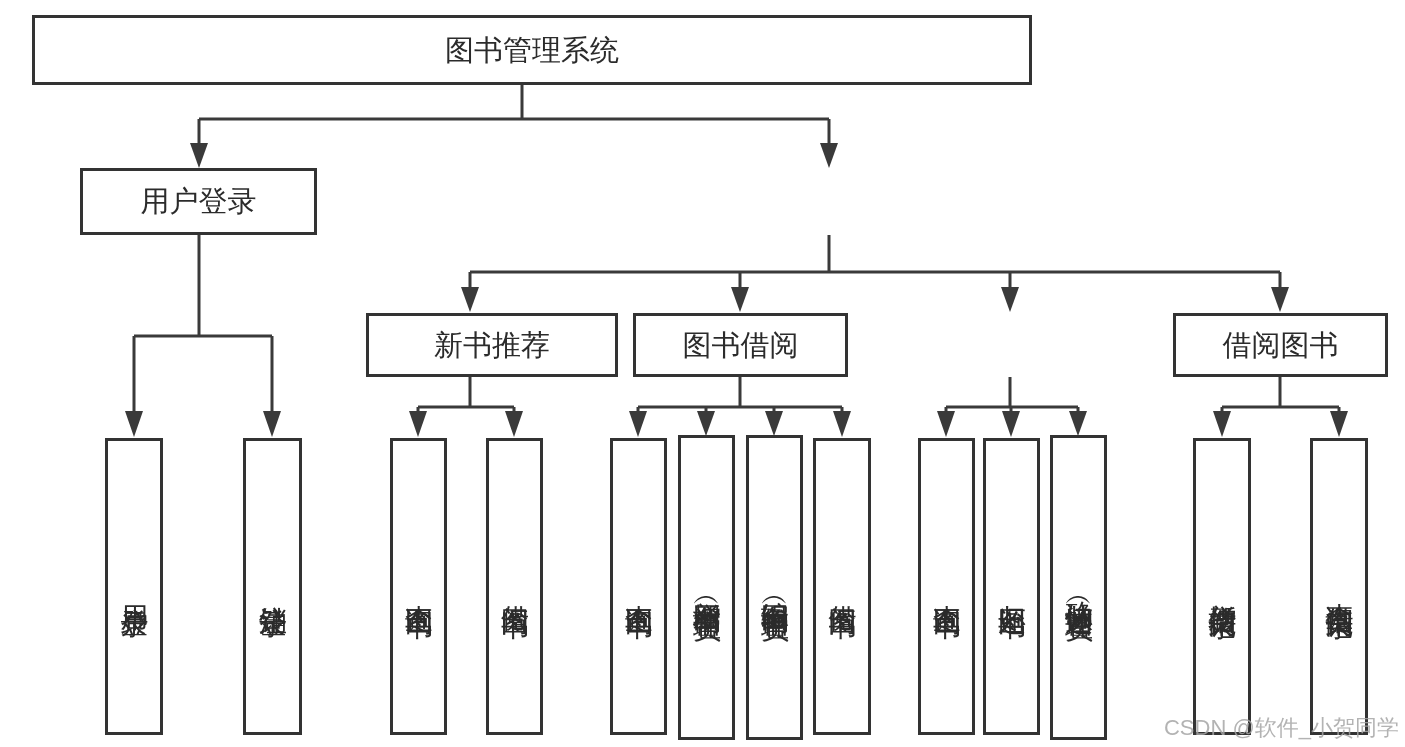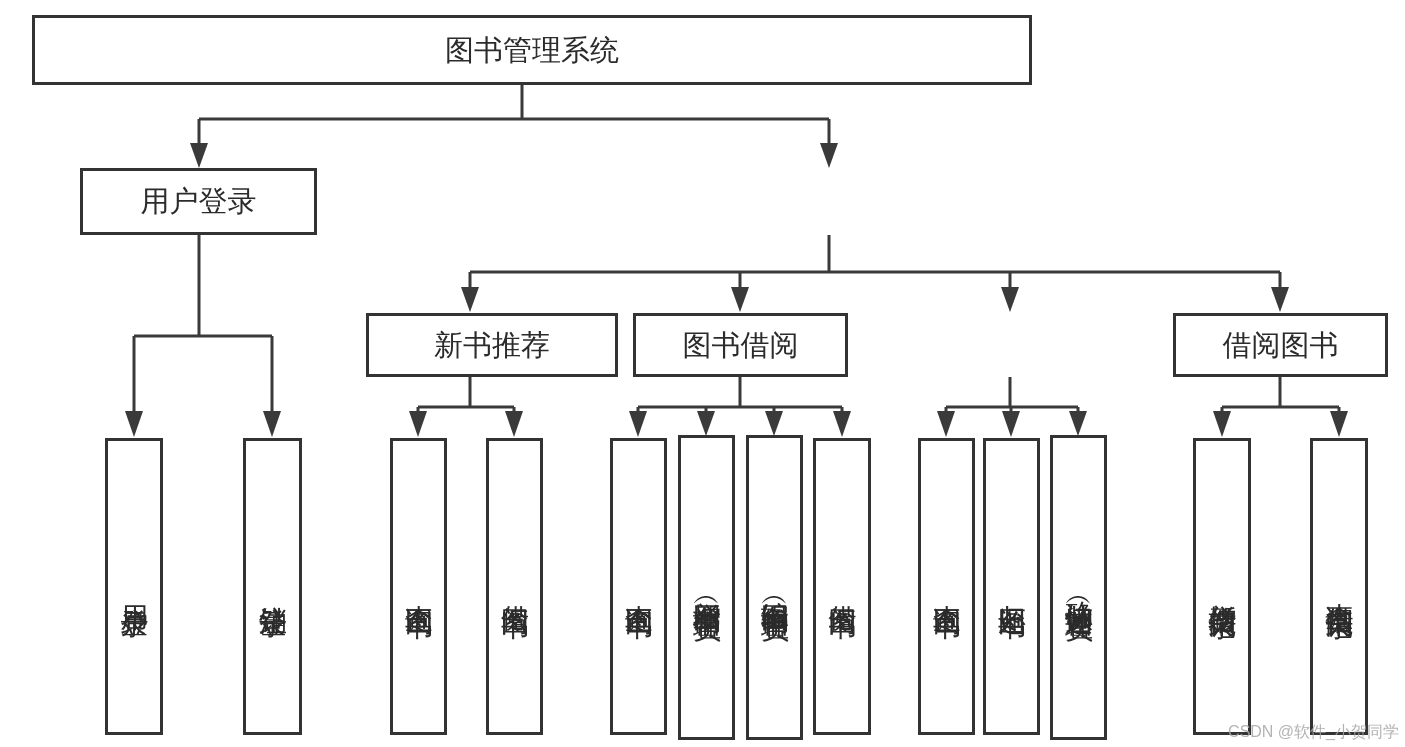--- a/index.html
+++ b/index.html
@@ -25,21 +25,21 @@
   .h{font-size:29px;line-height:1;white-space:nowrap;}
   .v{
     writing-mode:vertical-rl;
     text-orientation:mixed;
     font-size:28px;
     letter-spacing:2px;
     line-height:1;
   }
   .watermark{
     position:absolute;right:6px;bottom:4px;z-index:5;
-    font-size:16px;
+    font-size:22px;
     color:var(--watermark,#a6a6a6);
     opacity:.85;
     white-space:nowrap;
   }
 </style>
 </head>
 <body>
 
 <div class="stage">
 

